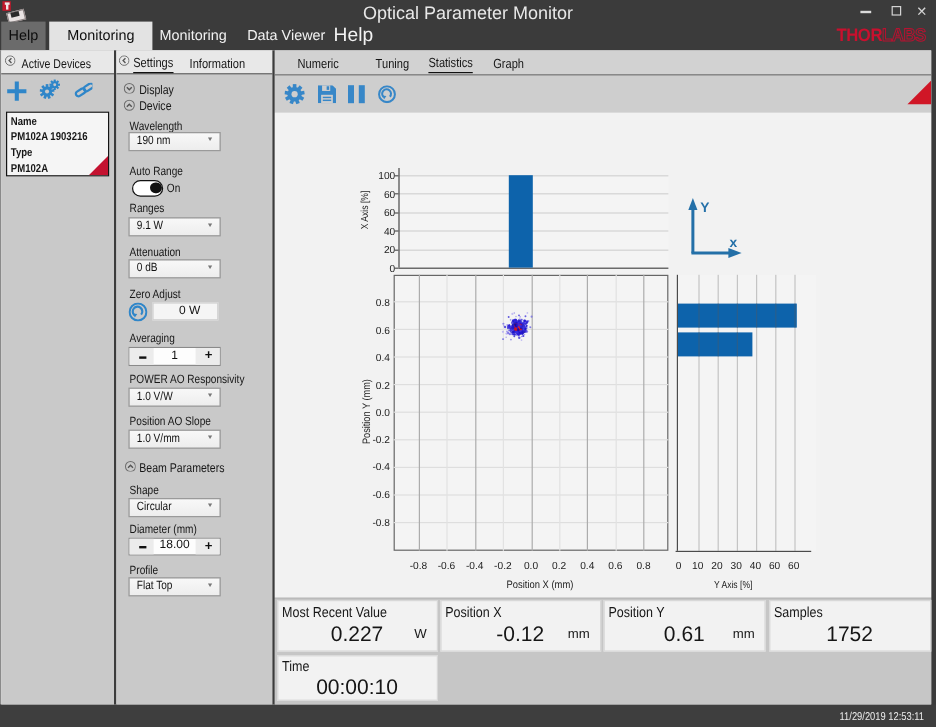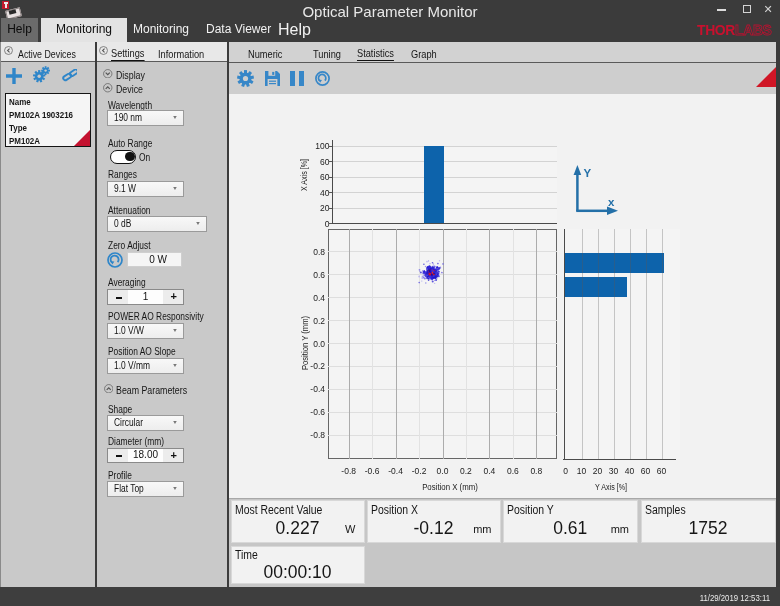--- a/index.html
+++ b/index.html
@@ -105,21 +105,21 @@
 <div class="abs" style="left:110px;top:150px;width:24px;height:12px;background:#fff;border:1.6px solid #111;border-radius:7px;">
 <div style="position:absolute;right:0.5px;top:0.7px;width:9.6px;height:9.6px;background:#111;border-radius:50%;"></div>
   </div>
 <div class="lbl sq" style="left:139px;top:151.5px;font-size:10px;">On</div>
 <div class="lbl sq" style="left:107.5px;top:169px;font-size:10px;">Ranges</div>
 <div class="abs" style="left:107px;top:181px;width:77px;height:16px;background:linear-gradient(#f8f8f8,#ededed);border:1px solid #9a9a9a;box-sizing:border-box;">
     <div class="sq" style="position:absolute;left:6px;top:1.0px;font-size:10px;color:#111;white-space:nowrap;">9.1 W</div>
     <div style="position:absolute;right:5px;top:3.0px;font-size:6px;color:#777;transform:scaleY(0.85);">▼</div>
   </div>
 <div class="lbl sq" style="left:107.5px;top:204.5px;font-size:10px;">Attenuation</div>
-<div class="abs" style="left:107px;top:216px;width:100px;height:16px;background:linear-gradient(#f8f8f8,#ededed);border:1px solid #9a9a9a;box-sizing:border-box;">
+<div class="abs" style="left:107px;top:216px;width:77px;height:16px;background:linear-gradient(#f8f8f8,#ededed);border:1px solid #9a9a9a;box-sizing:border-box;">
     <div class="sq" style="position:absolute;left:6px;top:1.0px;font-size:10px;color:#111;white-space:nowrap;">0 dB</div>
     <div style="position:absolute;right:5px;top:3.0px;font-size:6px;color:#777;transform:scaleY(0.85);">▼</div>
   </div>
 <div class="lbl sq" style="left:107.5px;top:239.5px;font-size:10px;">Zero Adjust</div>
 <svg class="abs" style="left:107px;top:251.5px;" width="16" height="16" viewBox="0 0 16 16">
 <circle cx="8" cy="8" r="7" fill="none" stroke="#2f86c9" stroke-width="1.7"></circle>
 <path d="M5.0 10.6 A4 4 0 1 1 10.6 10.2" fill="none" stroke="#2f86c9" stroke-width="1.8"></path>
 <path d="M3.6 9.2 L5.4 12.6 L7.4 9.6 Z" fill="#2f86c9"></path>
   </svg>
 <div class="abs" style="left:127px;top:251.5px;width:55px;height:15px;background:#f5f5f5;border:1px solid #cfcfcf;box-sizing:border-box;">

